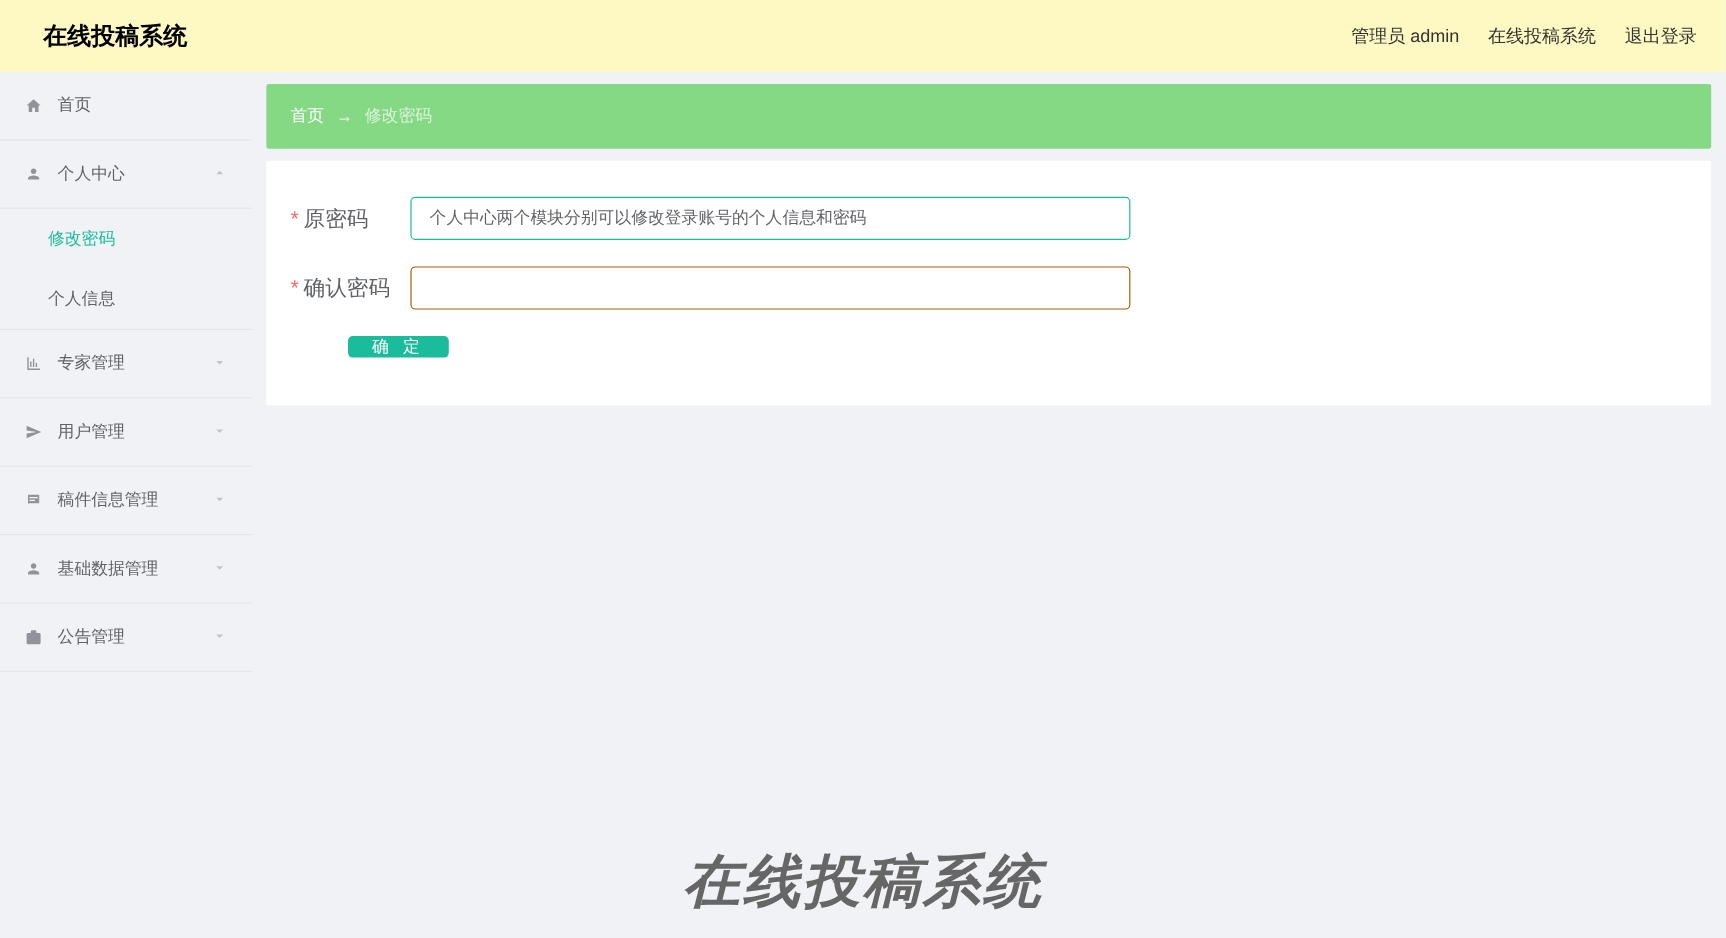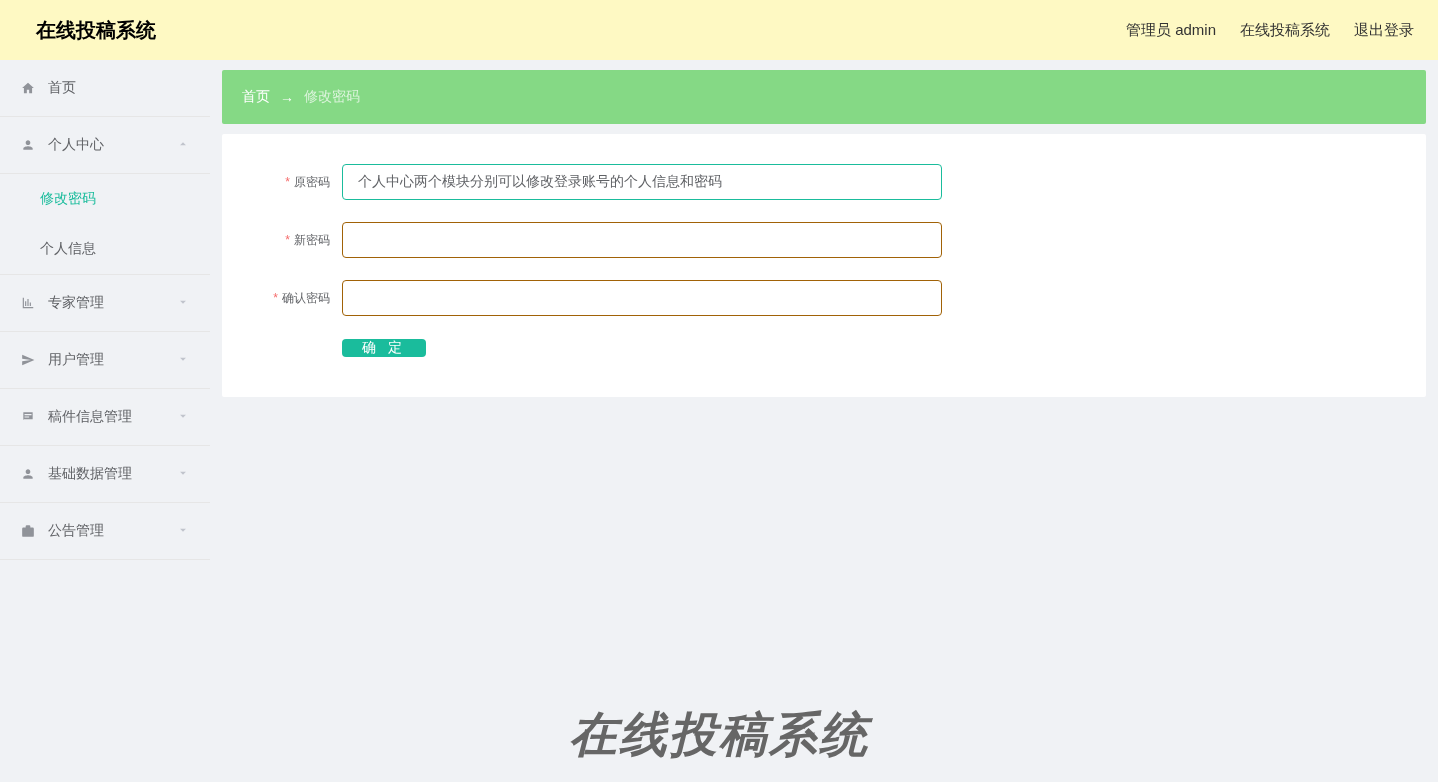--- a/index.html
+++ b/index.html
@@ -114,44 +114,44 @@
       padding: 30px 20px 40px;
       border-radius: 2px;
     }
     .form-row {
       display: flex;
       align-items: center;
       margin-bottom: 22px;
     }
     .form-label {
       width: 100px;
-      text-align: right;
+      text-align: left;
       padding-right: 12px;
-      font-size: 12px;
+      font-size: 18px;
       color: #606266;
     }
     .form-label .req {
       color: #f56c6c;
       margin-right: 4px;
     }
     .form-input {
       width: 600px;
       height: 36px;
       border: 1px solid #a16207;
       border-radius: 4px;
       padding: 0 15px;
       font-size: 14px;
       color: #606266;
       outline: none;
     }
     .form-input.focused {
       border-color: #1abc9c;
     }
     .btn-submit {
-      margin-left: 100px;
+      margin-left: 48px;
       background: #1abc9c;
       color: #fff;
       border: none;
       padding: 0 20px;
       font-size: 14px;
       border-radius: 4px;
       cursor: pointer;
       letter-spacing: 4px;
     }
     .watermark {
@@ -286,26 +286,20 @@
 
     <div class="form-panel">
       <div class="form-row">
         <label class="form-label">
           <span class="req">*</span><span>原密码</span>
         </label>
         <input class="form-input focused" type="text" value="个人中心两个模块分别可以修改登录账号的个人信息和密码" style="">
       </div>
       <div class="form-row">
         <label class="form-label">
-          <span class="req">*</span><span>新密码</span>
-        </label>
-        <input class="form-input" type="text" style="">
-      </div>
-      <div class="form-row">
-        <label class="form-label">
           <span class="req">*</span><span>确认密码</span>
         </label>
         <input class="form-input" type="text" style="">
       </div>
       <button class="btn-submit">确 定</button>
     </div>
   </div>
 </div>
 
 <div class="watermark">在线投稿系统</div>

